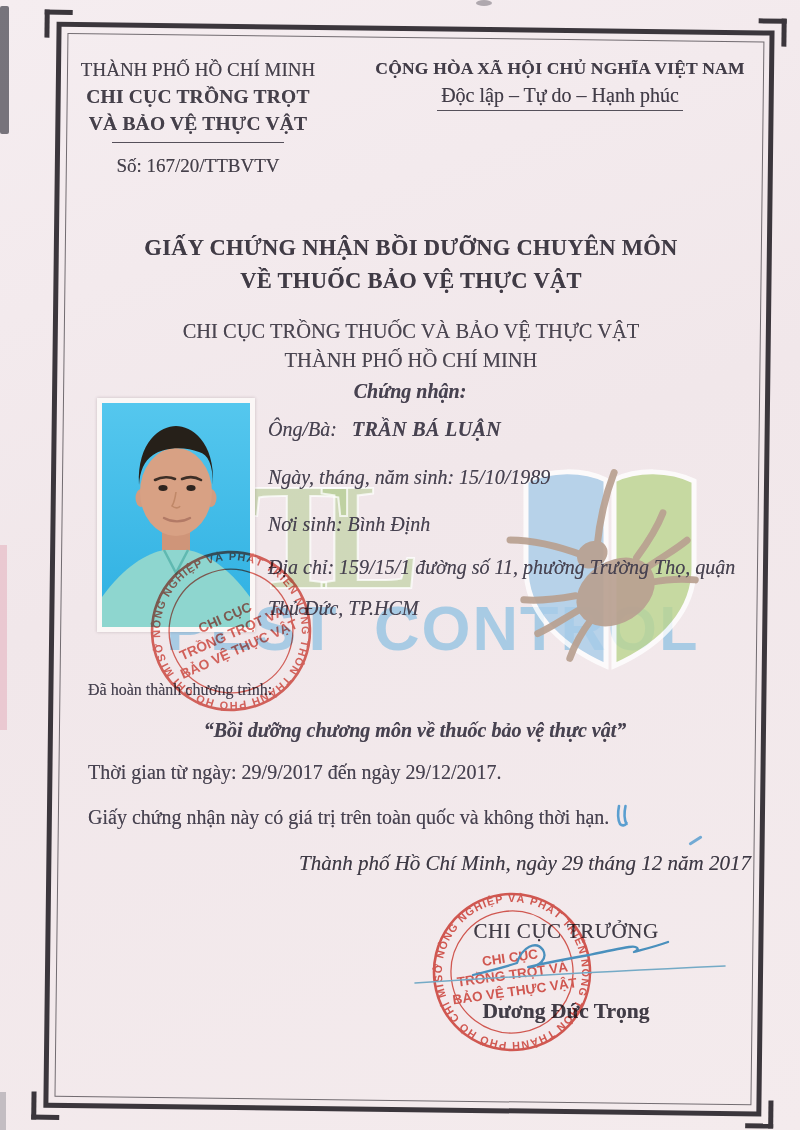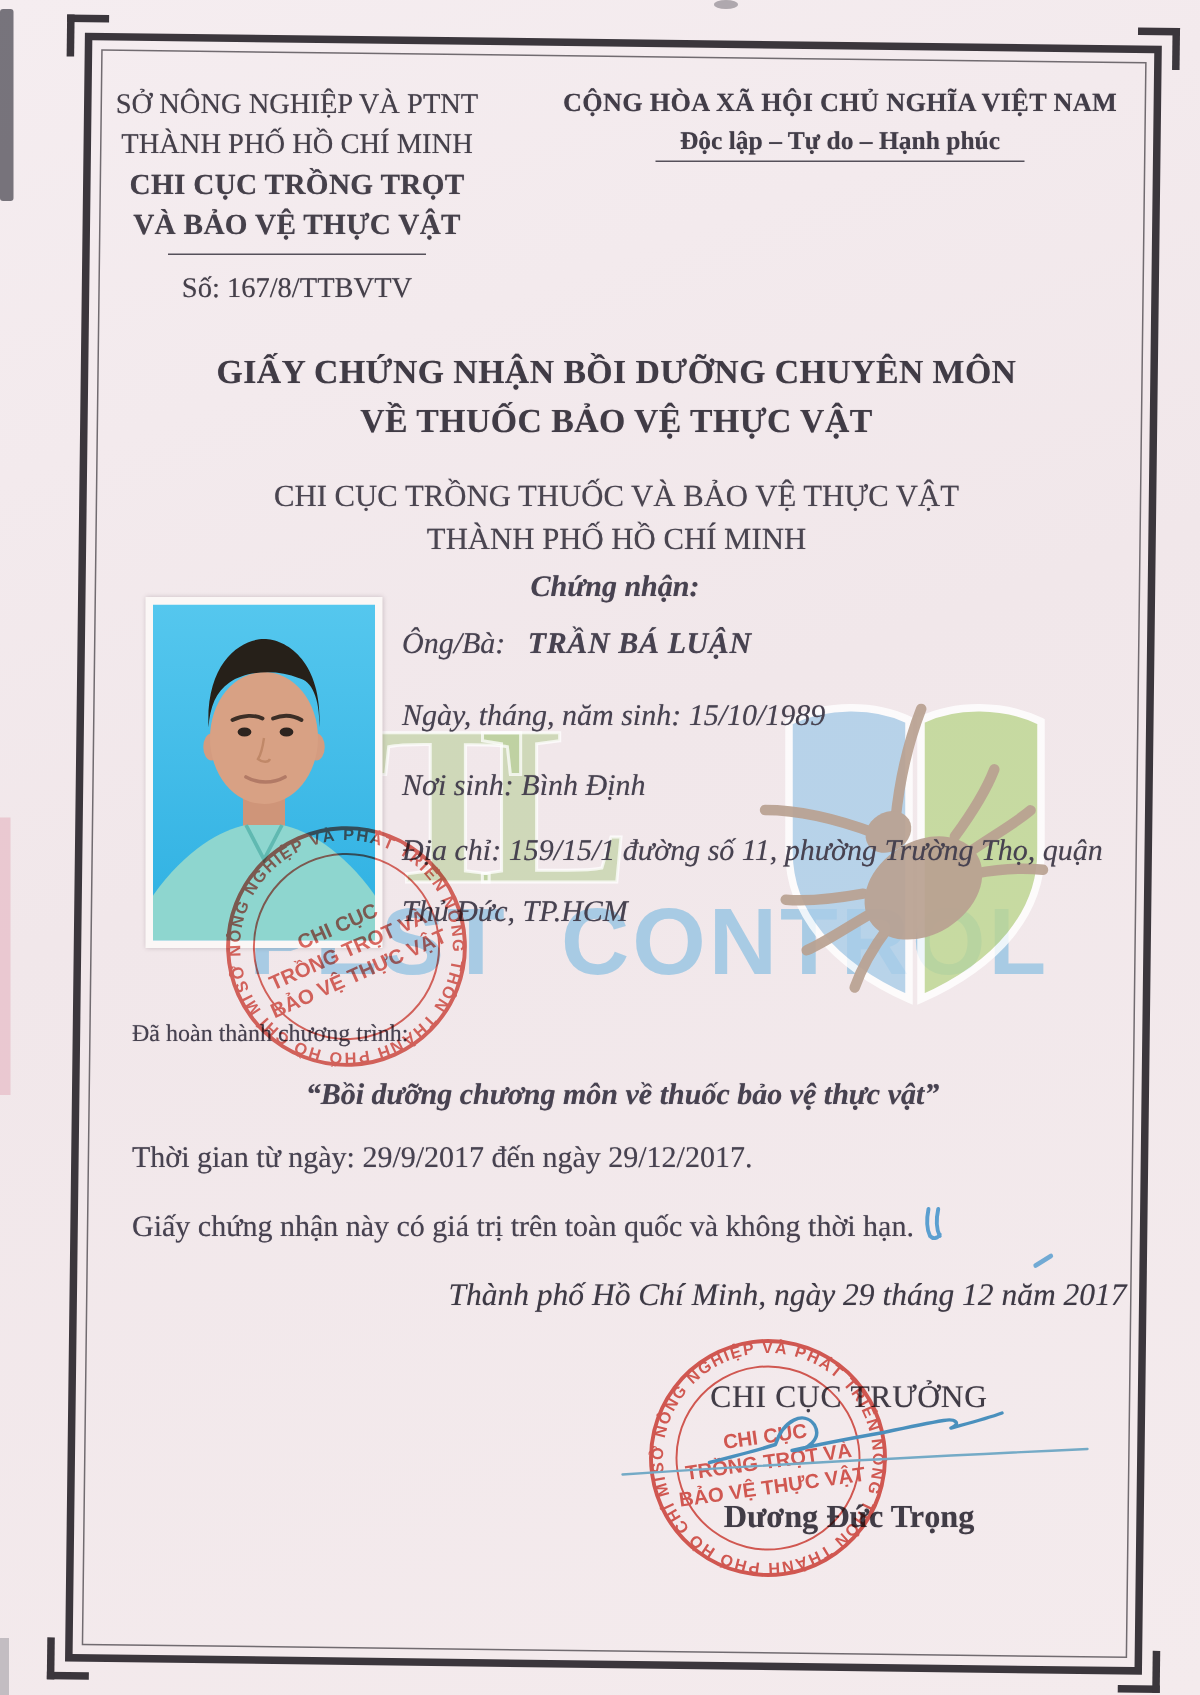--- a/index.html
+++ b/index.html
@@ -29,21 +29,21 @@
 
   
   .hdr-left  { left:70px; top:56px; width:256px; font-size:19px; line-height:27px; color:#45404a; }
   .hdr-left .b { font-weight:bold; font-size:19.5px; letter-spacing:.2px; }
   .rule { border-top:1.6px solid #55505a; margin:5px auto 0 auto; }
   .rule.l { width:172px; }
   .rule.r { width:246px; margin-top:3px; }
   .doc-number { margin-top:9px; font-size:19px; }
   .hdr-right { left:344px; top:58px; width:432px; color:#423d48; }
   .hdr-right .l1 { font-weight:bold; font-size:17.5px; letter-spacing:.2px; }
-  .hdr-right .motto { font-weight:bold; font-size:17px; margin-top:5px;text-align:center; }
+  .hdr-right .motto { font-weight:normal; font-size:20px; margin-top:5px;text-align:center; }
 
   
   .title { left:50px; top:231px; width:722px; font-weight:bold; font-size:22.5px; line-height:33px; color:#403b45; letter-spacing:.3px; }
   .authority { left:50px; top:317px; width:722px; font-size:20.5px; line-height:29px; color:#4a4550; }
   .certify { left:60px; top:380px; width:700px; font-weight:bold; font-style:italic; font-size:20px; }
 
   
   .photo-frame { left:97px; top:398px; width:158px; height:234px; background:#fbf7f6; padding:5px; z-index:2; box-shadow:0 0 3px rgba(80,60,70,.25); }
   .photo-frame svg { display:block; }
 
@@ -114,26 +114,25 @@
       <path d="M-38,16 C-58,15 -74,16 -88,14" fill="none" stroke-width="7" stroke-linecap="round"></path>
       <path d="M38,16 C58,15 74,16 88,14" fill="none" stroke-width="7" stroke-linecap="round"></path>
       <path d="M-34,30 C-52,37 -64,44 -74,52" fill="none" stroke-width="7" stroke-linecap="round"></path>
       <path d="M34,30 C52,37 64,44 74,52" fill="none" stroke-width="7" stroke-linecap="round"></path>
       <ellipse cx="0" cy="20" rx="42" ry="31" stroke="none"></ellipse>
       <ellipse cx="0" cy="-24" rx="16" ry="13" stroke="none"></ellipse>
     </g>
   </svg>
 
   <div class="txt hdr-left center">
-    <div>SỞ NÔNG NGHIỆP VÀ PTNT</div>
     <div>THÀNH PHỐ HỒ CHÍ MINH</div>
     <div class="b">CHI CỤC TRỒNG TRỌT</div>
     <div class="b">VÀ BẢO VỆ THỰC VẬT</div>
     <div class="rule l"></div>
-    <div class="doc-number">Số: 167/8/TTBVTV</div>
+    <div class="doc-number">Số: 167/20/TTBVTV</div>
   </div>
 
   <div class="txt hdr-right center">
     <div class="l1">CỘNG HÒA XÃ HỘI CHỦ NGHĨA VIỆT NAM</div>
     <div class="motto">Độc lập – Tự do – Hạnh phúc</div>
     <div class="rule r"></div>
   </div>
 
   <div class="txt title center">
     <div>GIẤY CHỨNG NHẬN BỒI DƯỠNG CHUYÊN MÔN</div>

